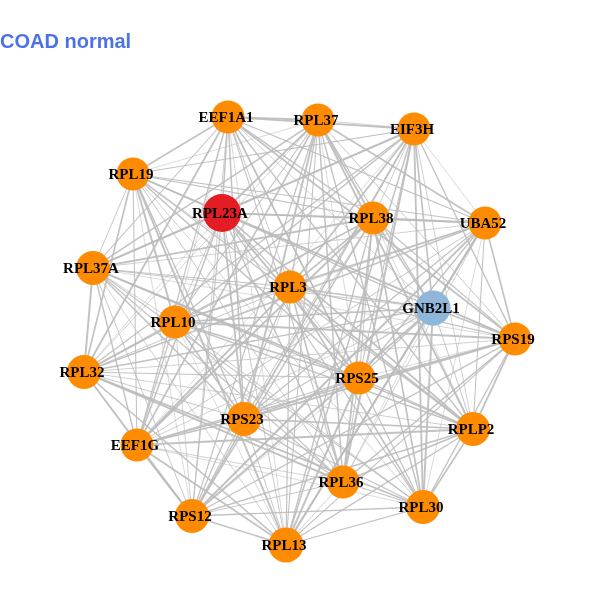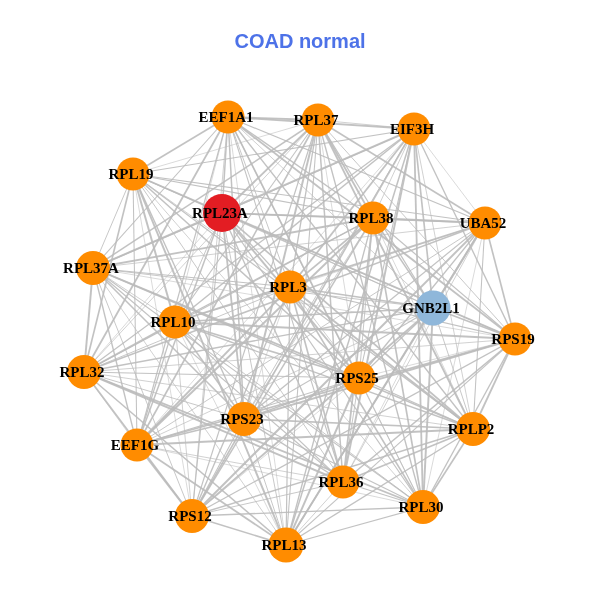--- a/index.html
+++ b/index.html
@@ -13,21 +13,20 @@
     width: 600px;
     height: 600px;
     background: #ffffff;
     overflow: hidden;
   }
   .chart-title {
     position: absolute;
     top: 30px;
     left: 0;
     width: 100%;
-    text-align: center;
     font-family: "Liberation Sans", sans-serif;
     font-weight: bold;
     font-size: 20px;
     letter-spacing: 0px;
   }
   svg.network {
     position: absolute;
     top: 0;
     left: 0;
   }

